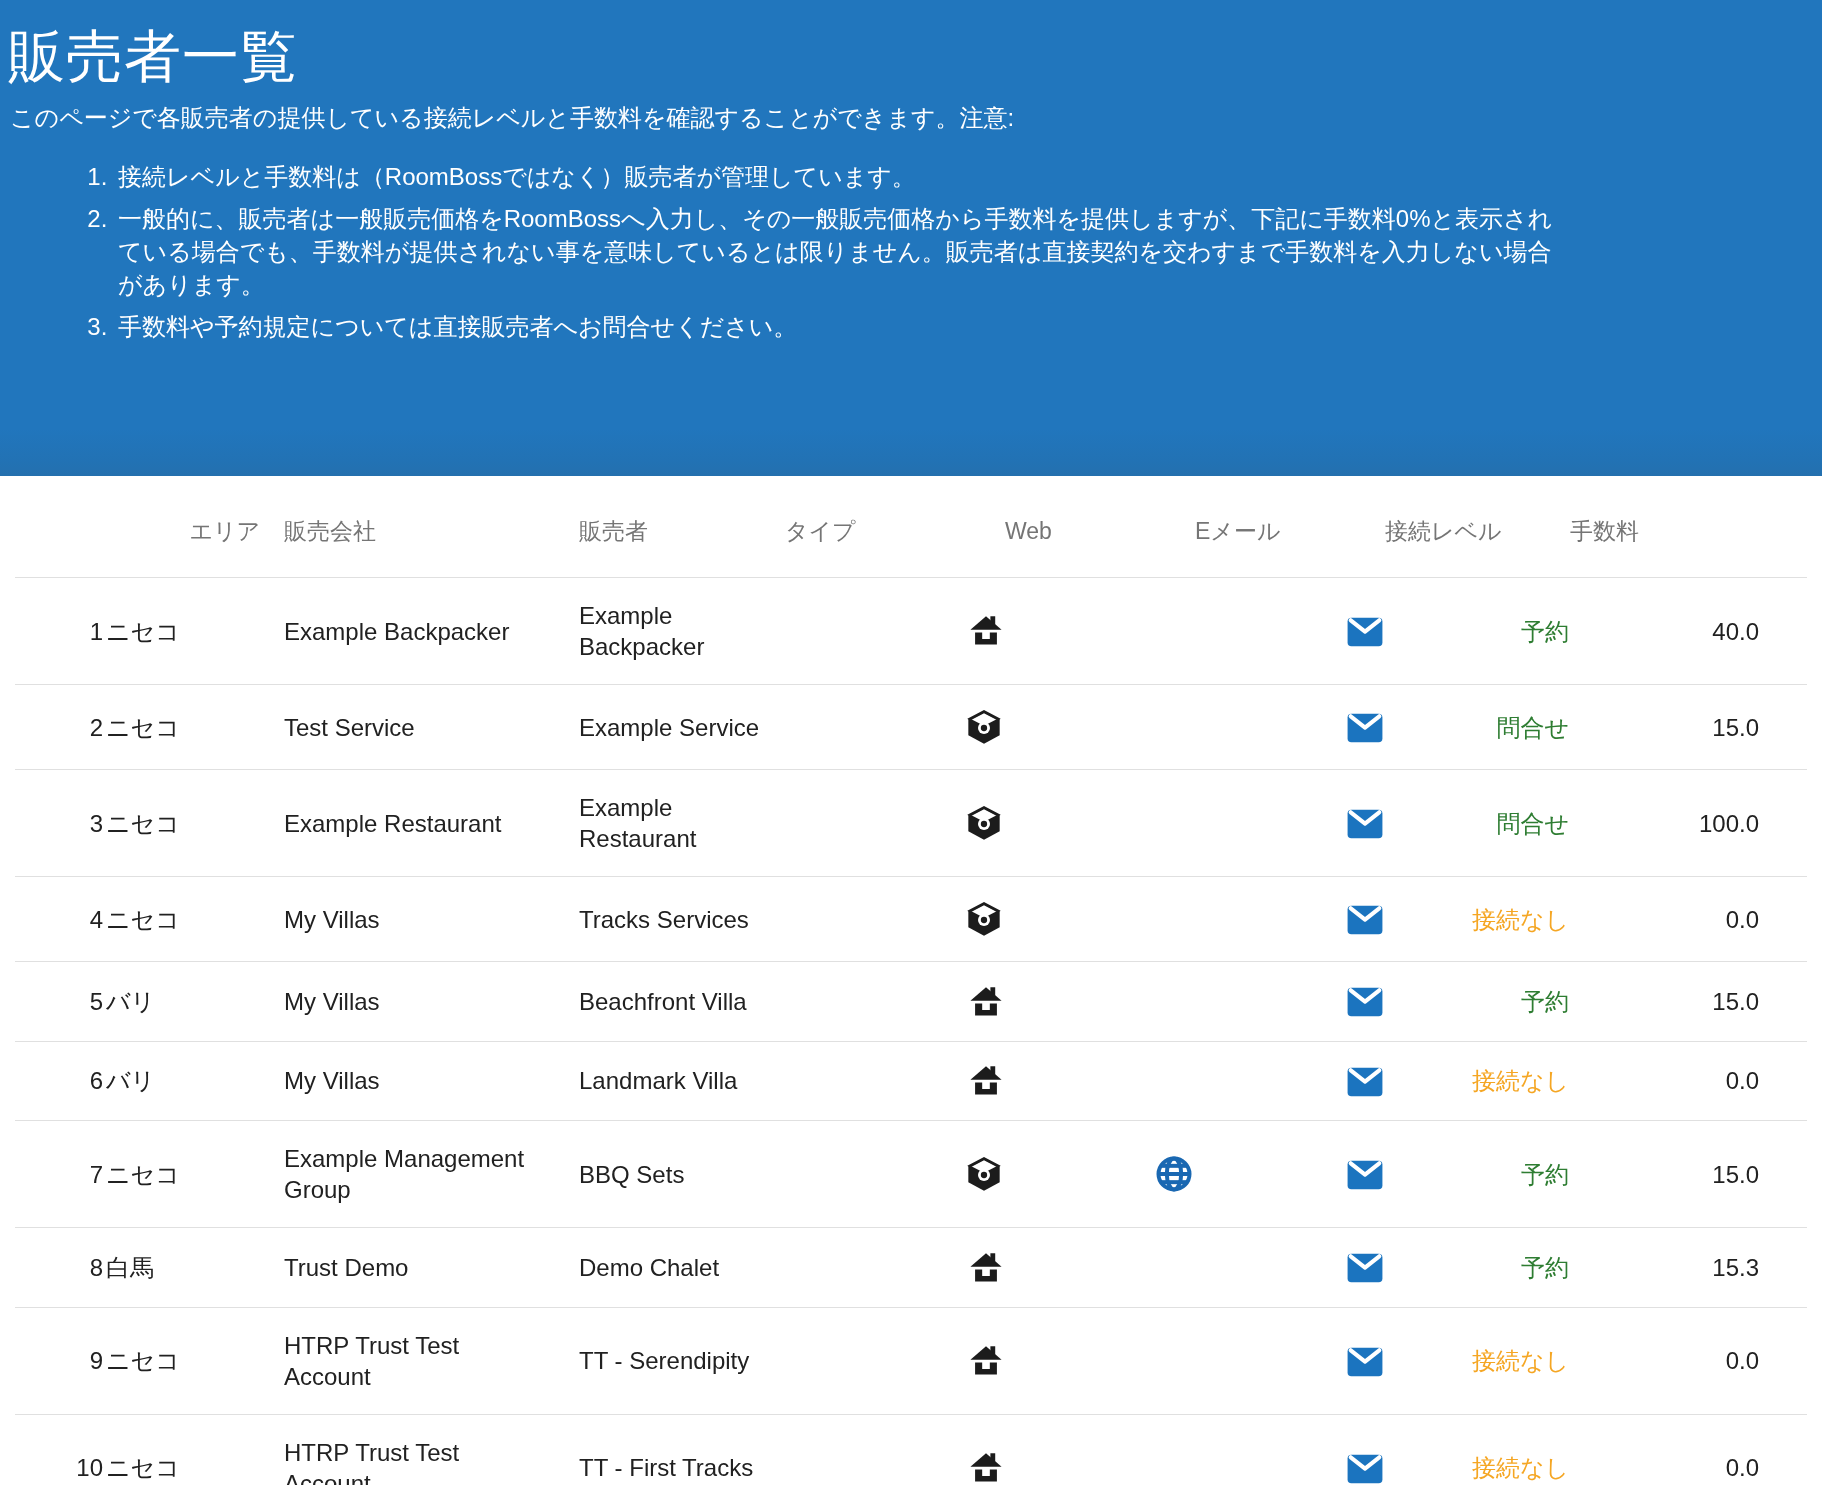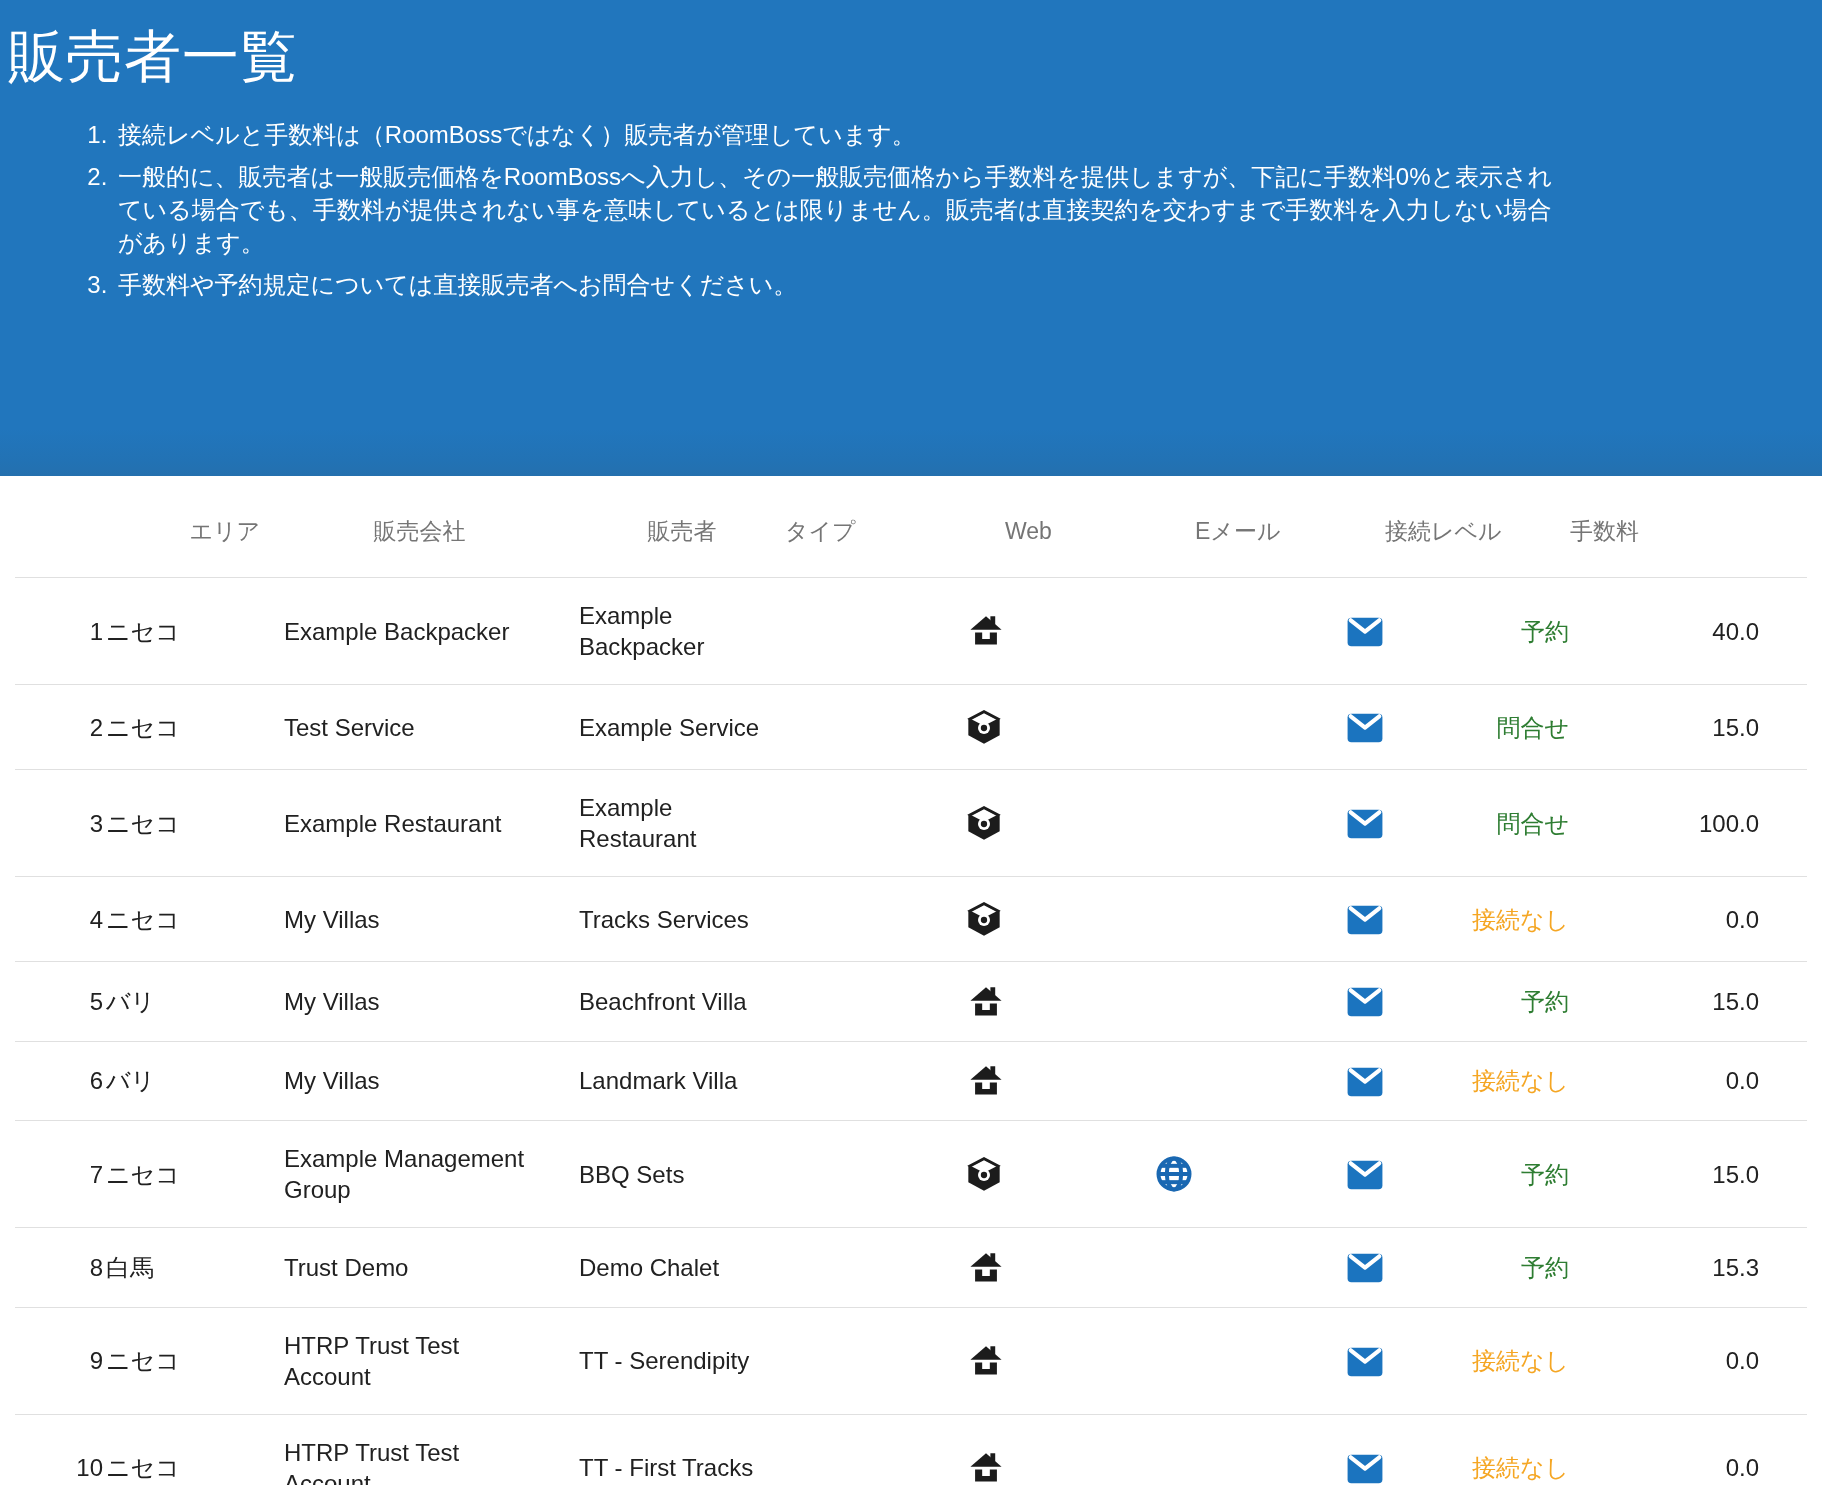--- a/index.html
+++ b/index.html
@@ -50,21 +50,21 @@
   }
   thead th {
     font-size: 23px;
     font-weight: 400;
     color: #757575;
     padding: 40px 0 30px 0;
     border-bottom: 1px solid #e0e0e0;
     white-space: nowrap;
   }
   th.h-area { text-align: right; padding-left: 92px; }
-  th.h-left { text-align: center; padding-left: 24px; margin-top: 23px; }
+  th.h-left { text-align: left; padding-left: 24px; margin-top: 23px; }
   th.h-center { text-align: left; }
 
   tbody td {
     border-bottom: 1px solid #e0e0e0;
     padding-top: 22px;
     padding-bottom: 22px;
     font-size: 24px;
     line-height: 31px;
     vertical-align: middle;
   }
@@ -77,20 +77,21 @@
   td.c-level { font-size: 24px; }
 
   .icon { display: inline-block; vertical-align: middle; }
   .icon svg { display: block; }
 </style>
 </head>
 <body>
 
 <div class="hero">
   <h1>販売者一覧</h1>
+  <p class="intro">このページで各販売者の提供している接続レベルと手数料を確認することができます。注意:</p>
   <ol>
     <li>接続レベルと手数料は（RoomBossではなく）販売者が管理しています。</li>
     <li>一般的に、販売者は一般販売価格をRoomBossへ入力し、その一般販売価格から手数料を提供しますが、下記に手数料0%と表示されている場合でも、手数料が提供されない事を意味しているとは限りません。販売者は直接契約を交わすまで手数料を入力しない場合があります。</li>
     <li>手数料や予約規定については直接販売者へお問合せください。</li>
   </ol>
 </div>
 
 <div class="table-wrap">
   <table>
     <colgroup>

